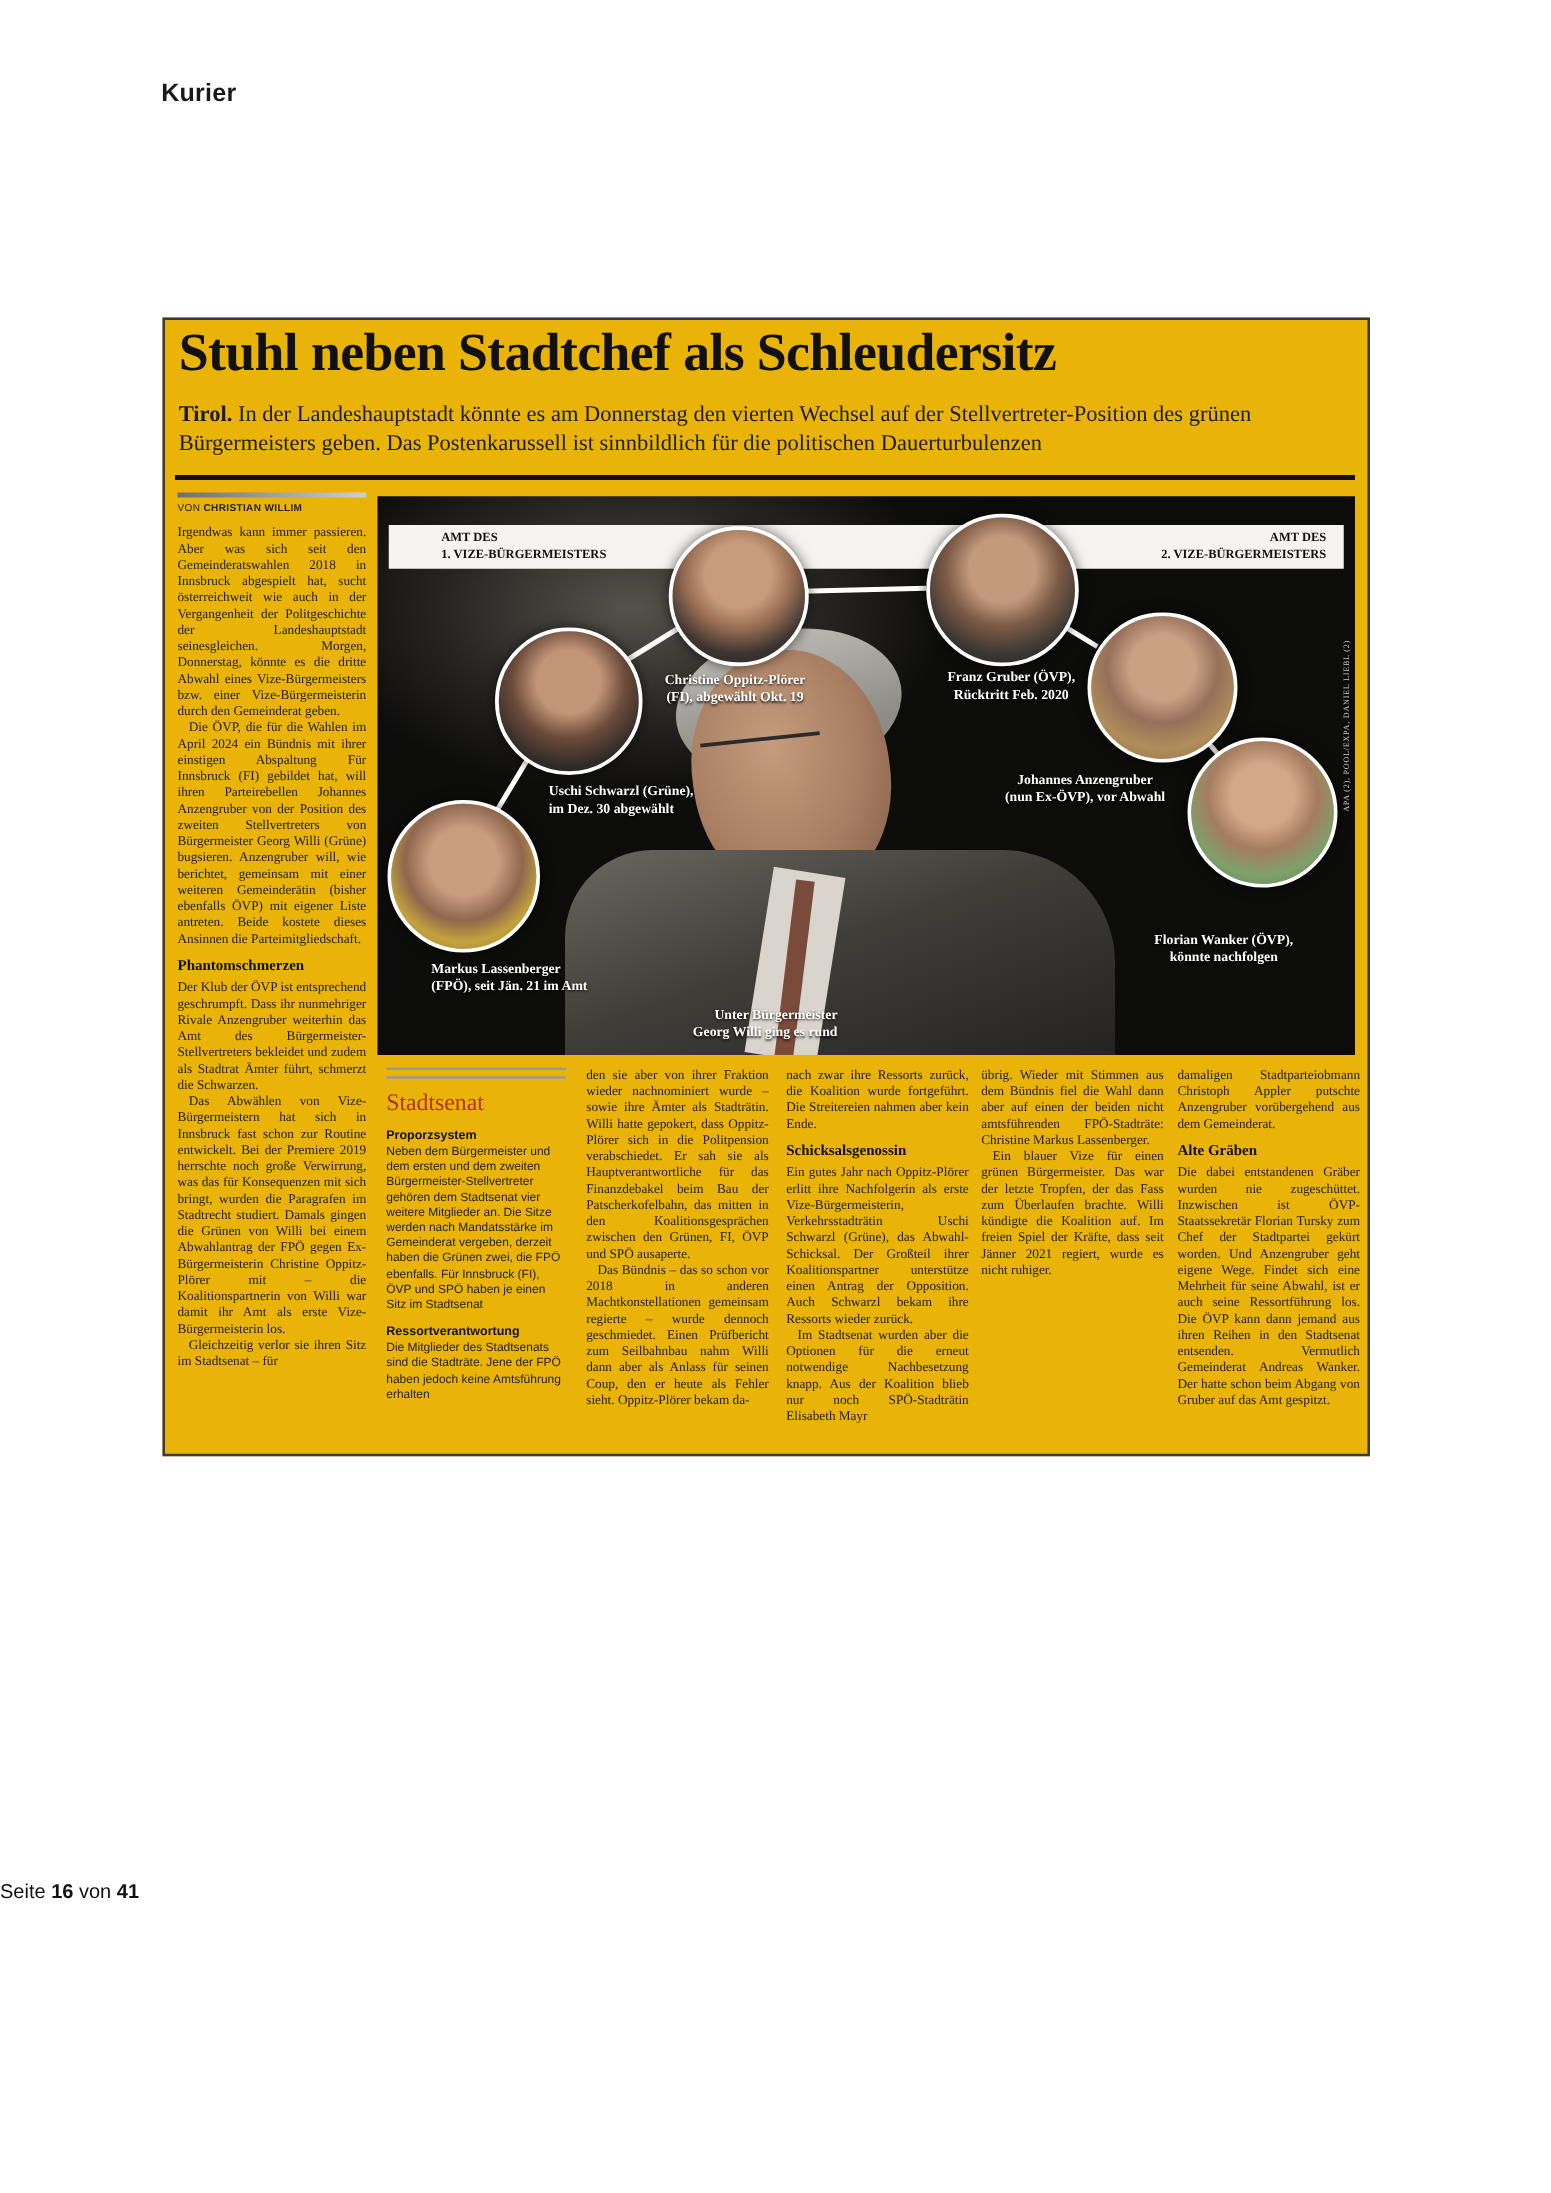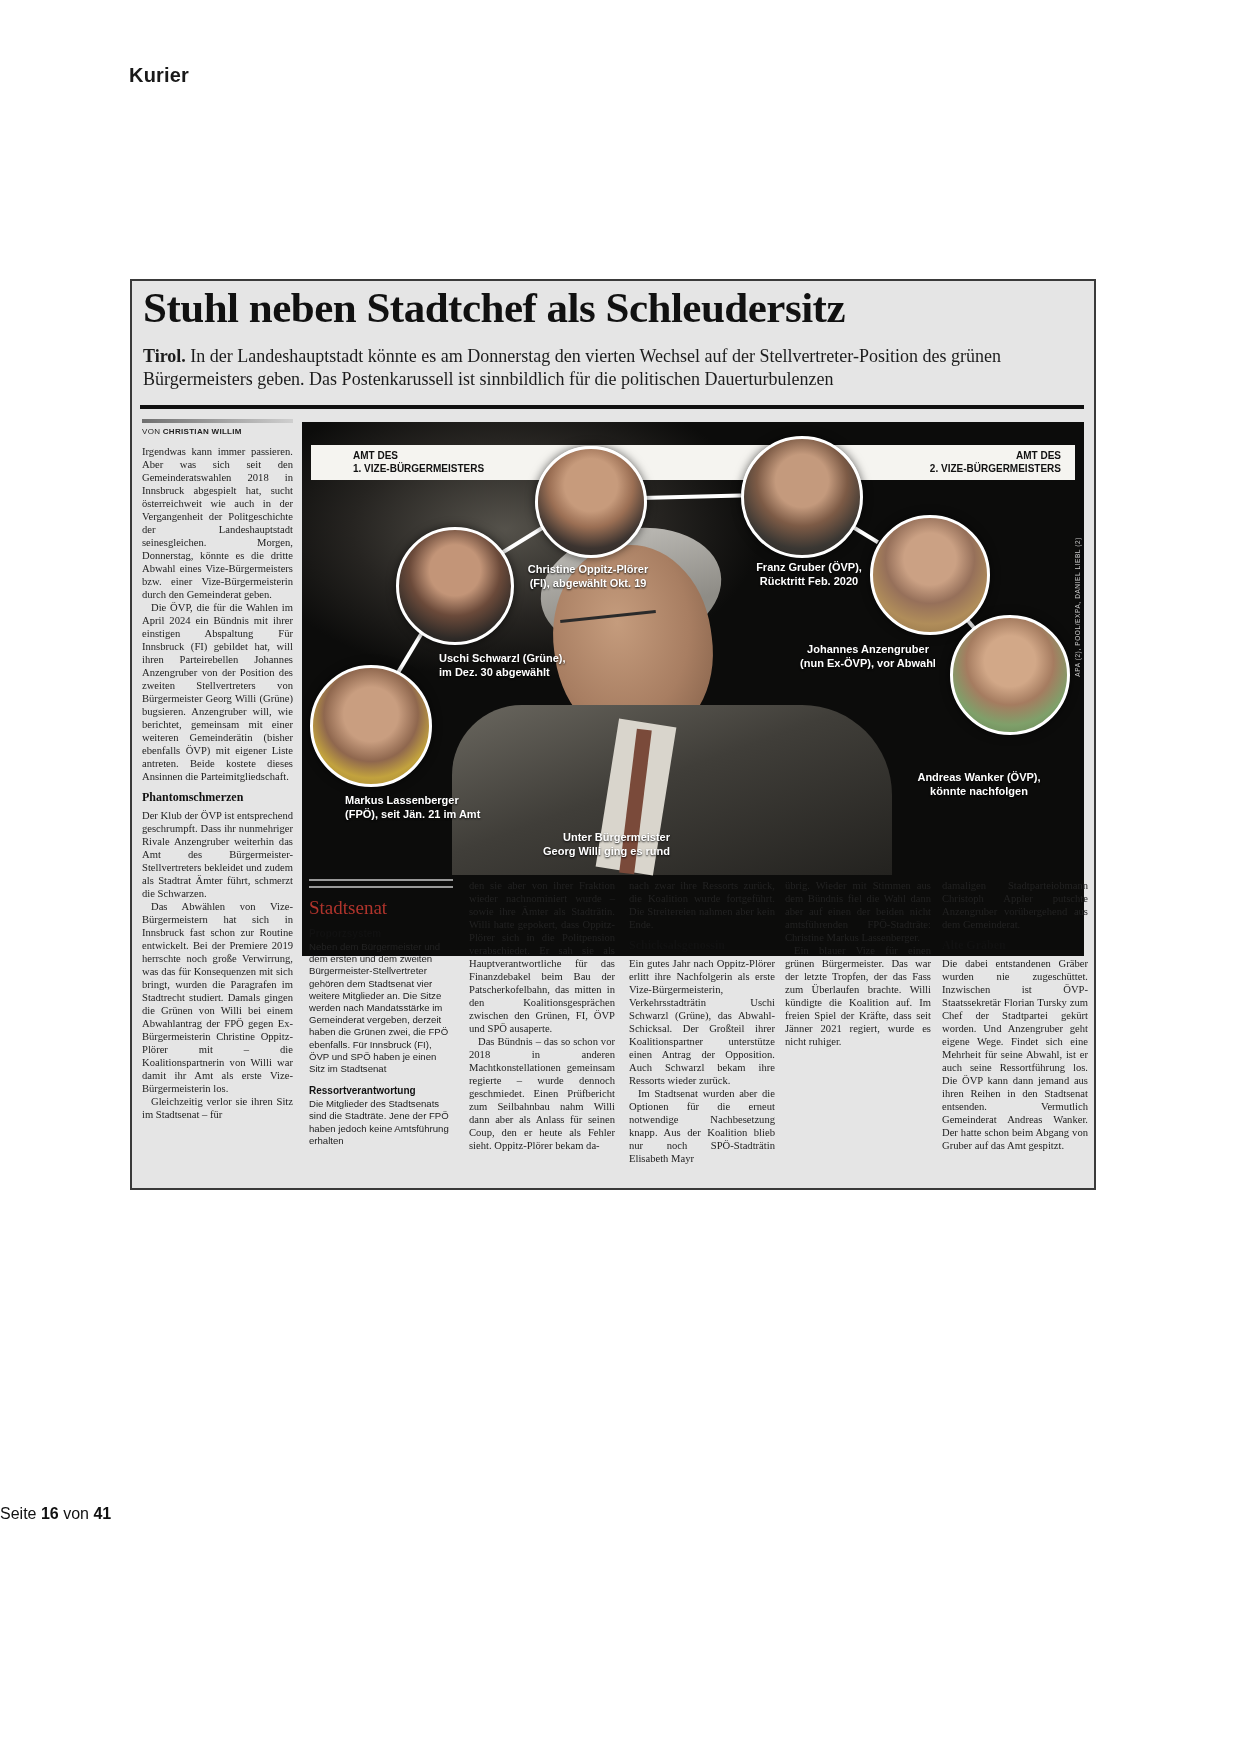--- a/index.html
+++ b/index.html
@@ -3,42 +3,42 @@
 <meta charset="utf-8">
 <style>
   html,body{margin:0;padding:0;background:#e8e8e8;}
   .page{position:relative;width:1241px;height:1754px;background:#ffffff;margin:0 auto;
         font-family:"Liberation Sans",sans-serif;color:#1a1a1a;overflow:hidden;}
   .abs{position:absolute;}
 
   .kurier{left:129px;top:64px;font-size:20px;font-weight:bold;letter-spacing:0.2px;}
   .doc-heading{left:133px;top:226px;font-size:20px;font-weight:bold;letter-spacing:-0.2px;}
 
-  .clip{left:130px;top:279px;width:962px;height:907px;border:2px solid #3a3a3a;background:#e5e5e5;overflow:hidden;}
+  .clip{left:130px;top:254px;width:962px;height:907px;border:2px solid #3a3a3a;background:#eab308;overflow:hidden;}
   .headline{left:11px;top:2px;font-family:"Liberation Serif",serif;font-weight:bold;
             font-size:43px;letter-spacing:-0.5px;white-space:nowrap;color:#111;}
   .lede{left:11px;top:64px;width:938px;font-family:"Liberation Serif",serif;
         font-size:18px;line-height:23px;color:#1c1c1c;}
   .lede .tag{font-weight:bold;}
   .rule{left:8px;top:124px;width:944px;height:4px;background:#101010;}
 
   .col p{margin:0;font-family:"Liberation Serif",serif;font-size:10.6px;line-height:13px;
          text-align:justify;color:#222;}
   .col p + p{text-indent:9px;}
   .col h3{margin:7px 0 4px 0;font-family:"Liberation Serif",serif;font-size:12px;color:#111;}
   .col h3 + p{text-indent:0;}
 
   .main-col{left:10px;top:138px;width:151px;}
   .byline-bar{height:4px;background:linear-gradient(90deg,#6f6f6f,#cfcfcf);margin-bottom:4px;}
   .byline{font-size:8px;letter-spacing:0.3px;margin-bottom:9px;color:#222;}
   .byline b{font-weight:bold;}
 
   
-  .montage{left:170px;top:141px;width:782px;height:534px;overflow:hidden;
-           background:radial-gradient(ellipse 340px 200px at 26% 20%,#55524b 0%,#262421 45%,#0c0c0b 75%);}
+  .montage{left:170px;top:141px;width:782px;height:447px;overflow:hidden;
+           background:radial-gradient(ellipse 340px 200px at 26% 20%,#55524b 0%,#262421 45%,#0c0c0b 75%);font-family:Liberation Serif, serif;}
   .mbar{position:absolute;left:9px;right:9px;top:23px;height:35px;background:#f5f4f0;z-index:2;}
   .mbar .bleft{position:absolute;left:42px;top:4px;font-size:10px;font-weight:bold;line-height:13px;color:#111;}
   .mbar .bright{position:absolute;right:14px;top:4px;font-size:10px;font-weight:bold;line-height:13px;color:#111;text-align:right;}
   .mbar span{display:block;}
   .portrait{position:absolute;border-radius:50%;border:3px solid #fff;z-index:3;
             box-shadow:0 0 10px rgba(0,0,0,.6);}
   .mline{position:absolute;height:4px;background:#fff;z-index:1;transform-origin:left center;}
   .mcap{position:absolute;z-index:4;color:#fff;font-size:11px;font-weight:bold;line-height:14px;
         text-shadow:0 1px 2px rgba(0,0,0,.9);}
   .mcap span{display:block;}
@@ -148,21 +148,21 @@
       </div>
       <div class="mcap center" style="left:476px;top:220px;width:180px;">
         <span>Johannes Anzengruber</span>
         <span>(nun Ex-ÖVP), vor Abwahl</span>
       </div>
       <div class="mcap" style="left:43px;top:371px;width:190px;">
         <span>Markus Lassenberger</span>
         <span>(FPÖ), seit Jän. 21 im Amt</span>
       </div>
       <div class="mcap center" style="left:585px;top:348px;width:184px;">
-        <span>Andreas Wanker (ÖVP),</span>
+        <span>Florian Wanker (ÖVP),</span>
         <span>könnte nachfolgen</span>
       </div>
       <div class="mcap right" style="left:168px;top:408px;width:200px;">
         <span>Unter Bürgermeister</span>
         <span>Georg Willi ging es rund</span>
       </div>
 
       <div class="credit">APA (2), POOL/EXPA, DANIEL LIEBL (2)</div>
     </div>
 

